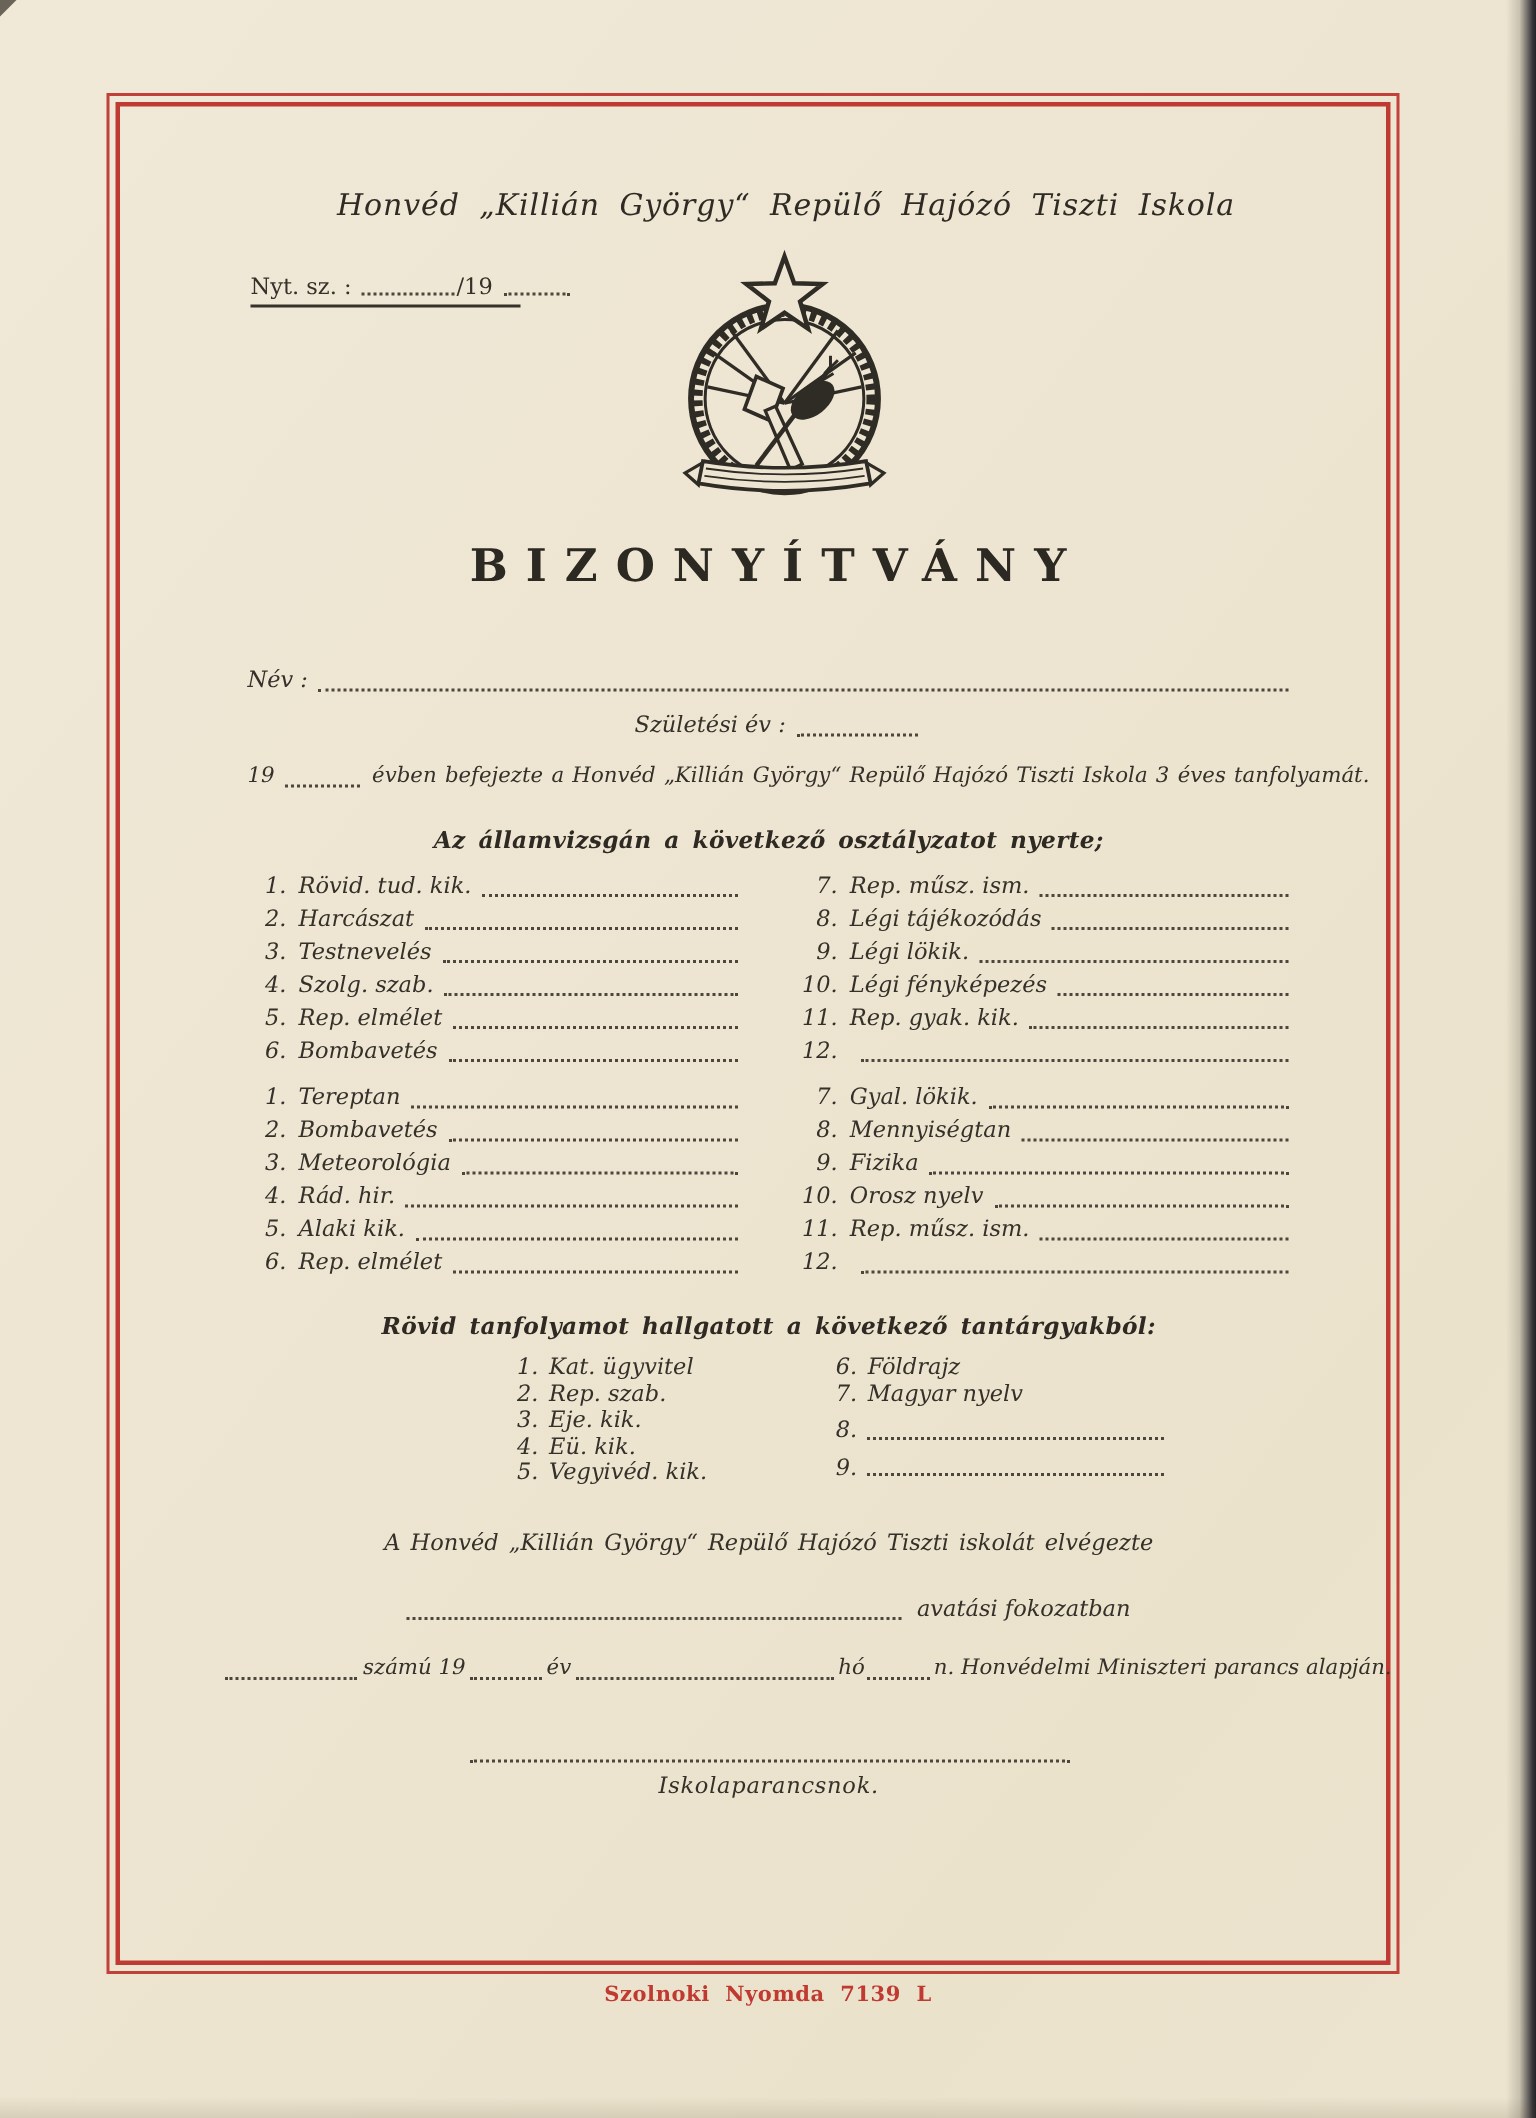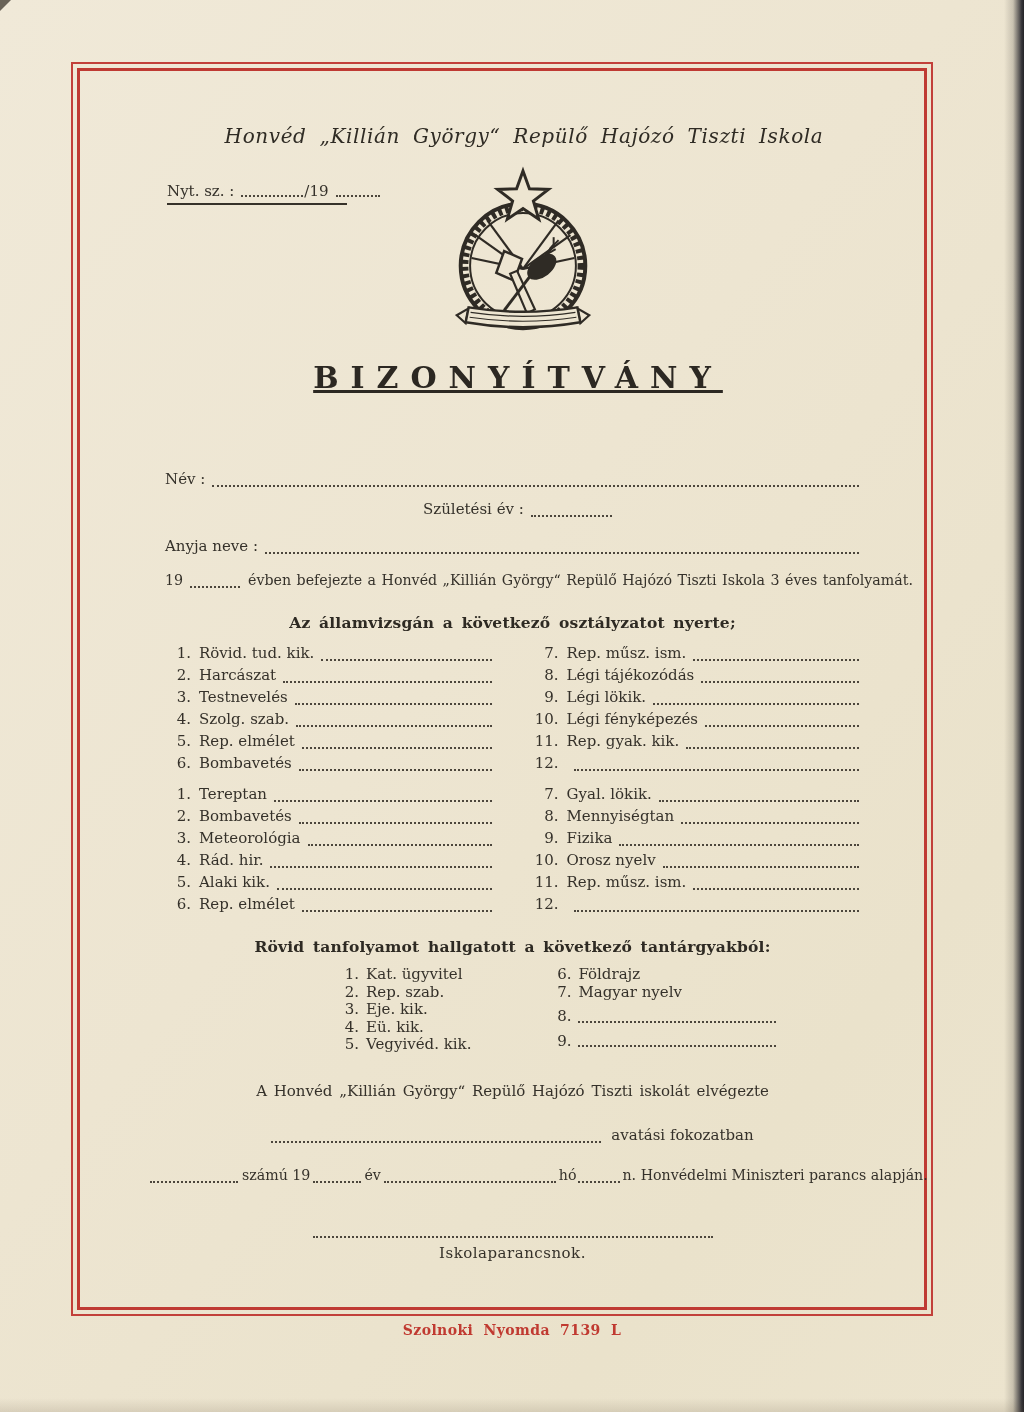--- a/index.html
+++ b/index.html
@@ -25,23 +25,23 @@
     border:2.5px solid #c2403a;}
   .frame-inner{position:absolute;inset:4px;border:3.5px solid #bf3a33;}
   
   .school-name{position:absolute;top:124px;left:12px;width:100%;text-align:center;
     font-size:20px;font-weight:normal;font-style:italic;letter-spacing:.6px;word-spacing:6px;color:#2f2b24;}
   .registry{position:absolute;top:182px;left:167px;width:228px;font-size:15px;}
   .registry .line{display:flex;align-items:flex-end;}
   .registry-underline{margin-top:3px;height:0;border-bottom:2.5px solid #36322a;width:180px;}
   .emblem{position:absolute;top:164px;left:438px;}
   .cert-title{position:absolute;top:360px;left:0;width:100%;text-align:center;
-    font-size:30px;font-weight:bold;letter-spacing:12px;text-indent:12px;color:#2c2822;text-decoration:underline;}
+    font-size:30px;font-weight:bold;letter-spacing:12px;text-indent:12px;color:#2c2822;}
   
-  .main{position:absolute;left:165px;top:469px;width:695px;font-size:15px;line-height:21px;}
+  .main{position:absolute;left:165px;top:443px;width:695px;font-size:15px;line-height:21px;font-style:italic;}
   .dots{border-bottom:2px dotted #4c463c;margin:0 1px 3px 7px;min-width:20px;}
   .grow{flex:1;}
   .row{display:flex;align-items:flex-end;}
   .nowrap{white-space:nowrap;}
   .birth-row{margin-top:9px;margin-left:258px;width:190px;}
   .mother-row{margin-top:16px;}
   .completion{margin-top:13px;font-size:14.2px;word-spacing:1px;}
   .h-center{margin-top:21px;text-align:center;font-weight:bold;font-size:15.5px;word-spacing:3px;letter-spacing:.2px;color:#2e2a23;}
   .h-left{margin-top:15px;text-align:left;font-weight:bold;font-size:15.5px;word-spacing:2.5px;letter-spacing:.2px;color:#2e2a23;}
   .grades{margin-top:9px;display:grid;grid-template-columns:1fr 1fr;column-gap:40px;}
@@ -129,24 +129,20 @@
     <div class="row">
       <span class="nowrap">Név :</span>
       <span class="dots grow"></span>
     </div>
 
     <div class="row birth-row">
       <span class="nowrap">Születési év :</span>
       <span class="dots grow"></span>
     </div>
 
-    <div class="row mother-row">
-      <span class="nowrap">Anyja neve :</span>
-      <span class="dots grow"></span>
-    </div>
 
     <div class="row completion">
       <span class="nowrap">19</span>
       <span class="dots" style="width:50px;flex:none;"></span>
       <span class="nowrap" style="margin-left:7px;">évben befejezte a Honvéd „Killián György“ Repülő Hajózó Tiszti Iskola 3 éves tanfolyamát.</span>
     </div>
 
     <div class="h-center">Az államvizsgán a következő osztályzatot nyerte;</div>
 
     <div class="grades">

